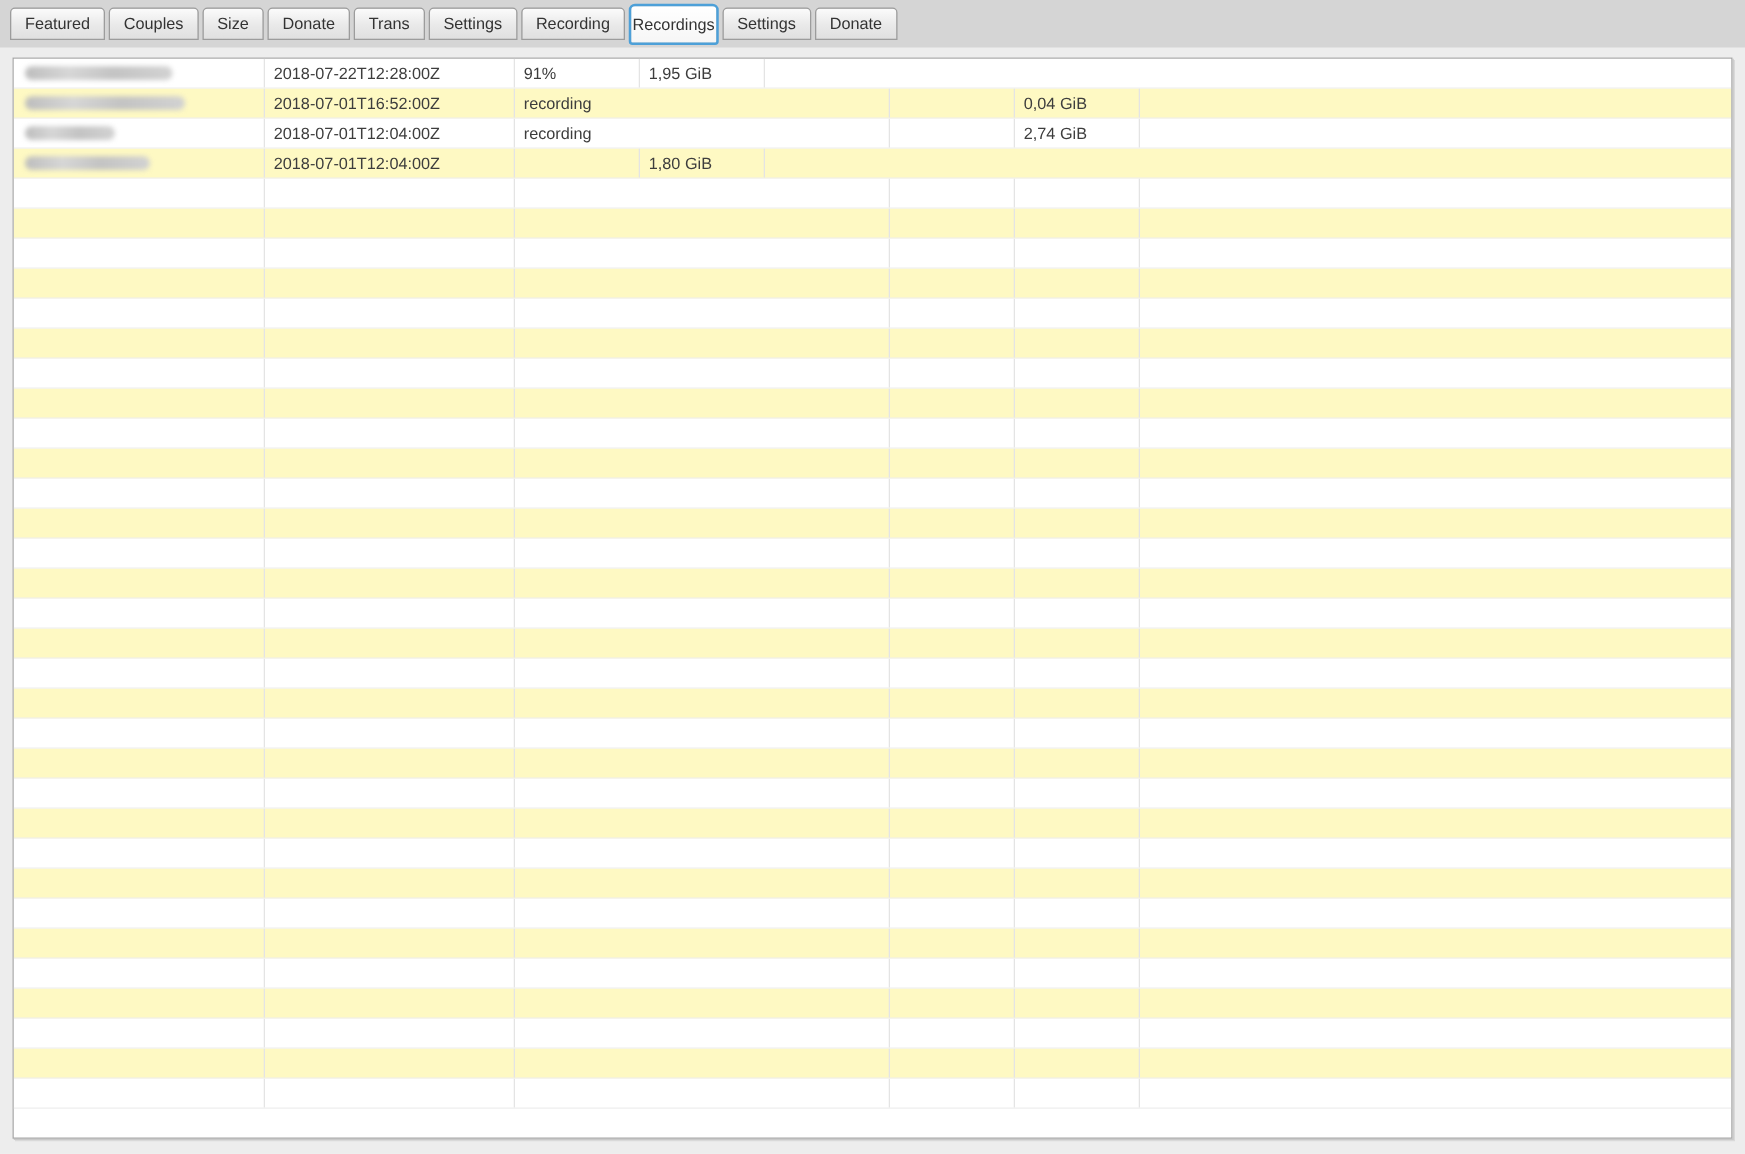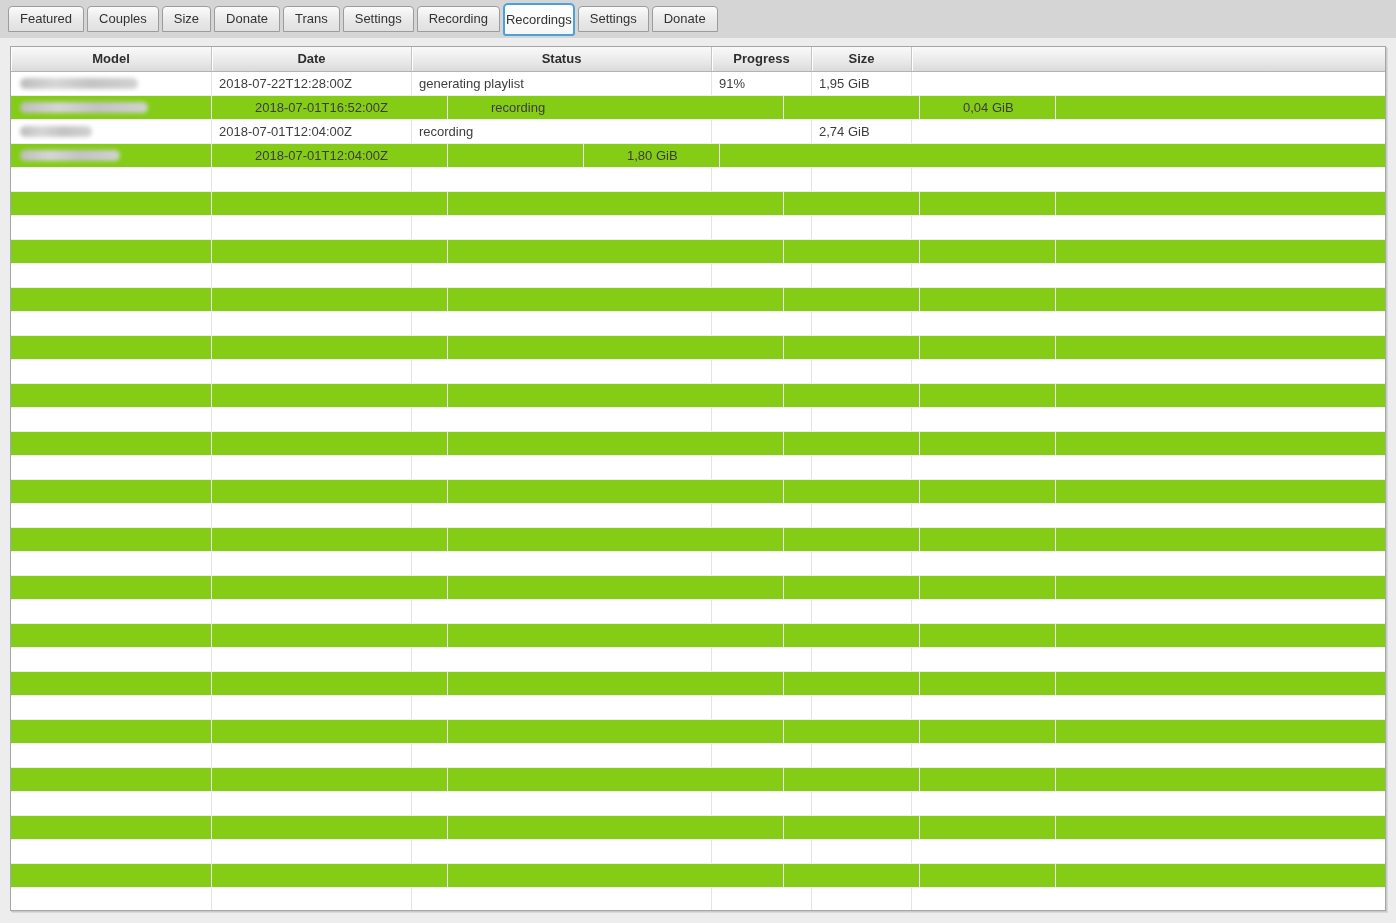--- a/index.html
+++ b/index.html
@@ -74,21 +74,21 @@
     overflow: hidden;
     white-space: nowrap;
   }
   .tbody { width: 100%; }
   .tr {
     display: flex;
     height: 24px;
     background: #ffffff;
     border-bottom: 1px solid #eeeeee;
   }
-  .tr.alt { background: #84cc16; gap: 36px; }
+  .tr.alt { background: #fef9c3; }
   .td {
     font-size: 13px;
     color: #3d3d3d;
     line-height: 23px;
     padding: 0 7px;
     border-right: 1px solid #e4e4e4;
     flex: 0 0 auto;
     overflow: hidden;
     white-space: nowrap;
   }
@@ -120,35 +120,26 @@
       <div class="tab">Size</div>
       <div class="tab">Donate</div>
       <div class="tab">Trans</div>
       <div class="tab">Settings</div>
       <div class="tab">Recording</div>
       <div class="tab active">Recordings</div>
       <div class="tab">Settings</div>
       <div class="tab">Donate</div>
     </div>
   <div class="table">
-    <div class="thead" id="thead">
-        <div class="th c0">Model</div>
-        <div class="th c1">Date</div>
-        <div class="th c2">Status</div>
-        <div class="th c3">Progress</div>
-        <div class="th c4">Size</div>
-        <div class="th c5"></div>
-      </div>
     <div class="tbody" id="tbody">
         <div class="tr">
           <div class="td c0">
             <div class="redacted" style="width: 118px;"></div>
           </div>
           <div class="td c1">2018-07-22T12:28:00Z</div>
-          <div class="td c2">generating playlist</div>
           <div class="td c3">91%</div>
           <div class="td c4">1,95 GiB</div>
           <div class="td c5"></div>
         </div>
         <div class="tr alt">
           <div class="td c0">
             <div class="redacted" style="width: 128px;"></div>
           </div>
           <div class="td c1">2018-07-01T16:52:00Z</div>
           <div class="td c2">recording</div>

